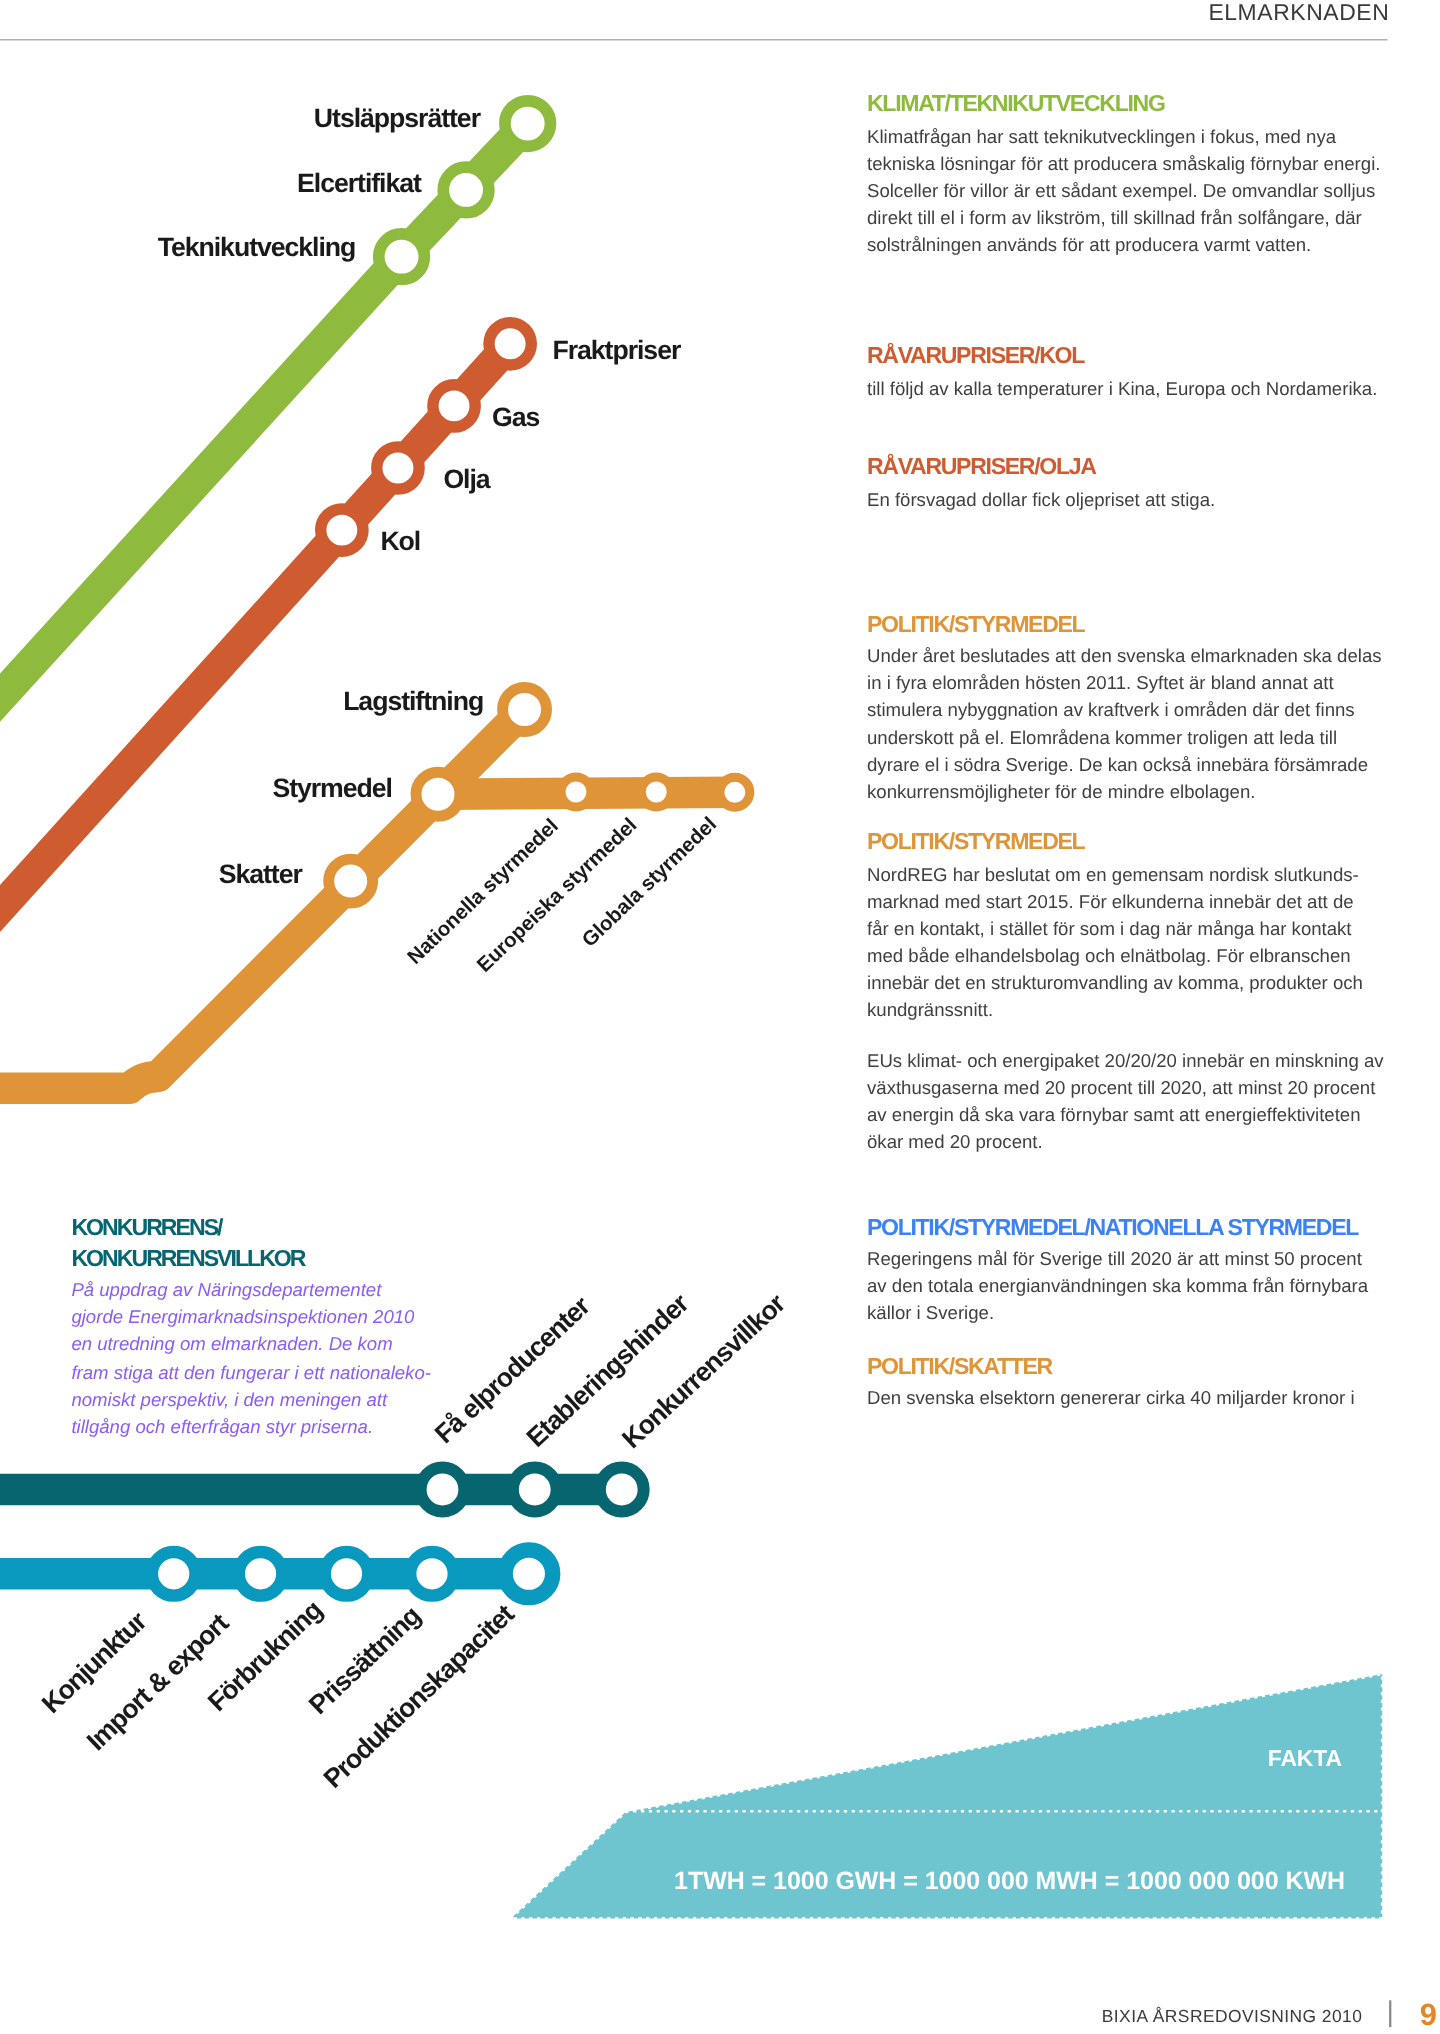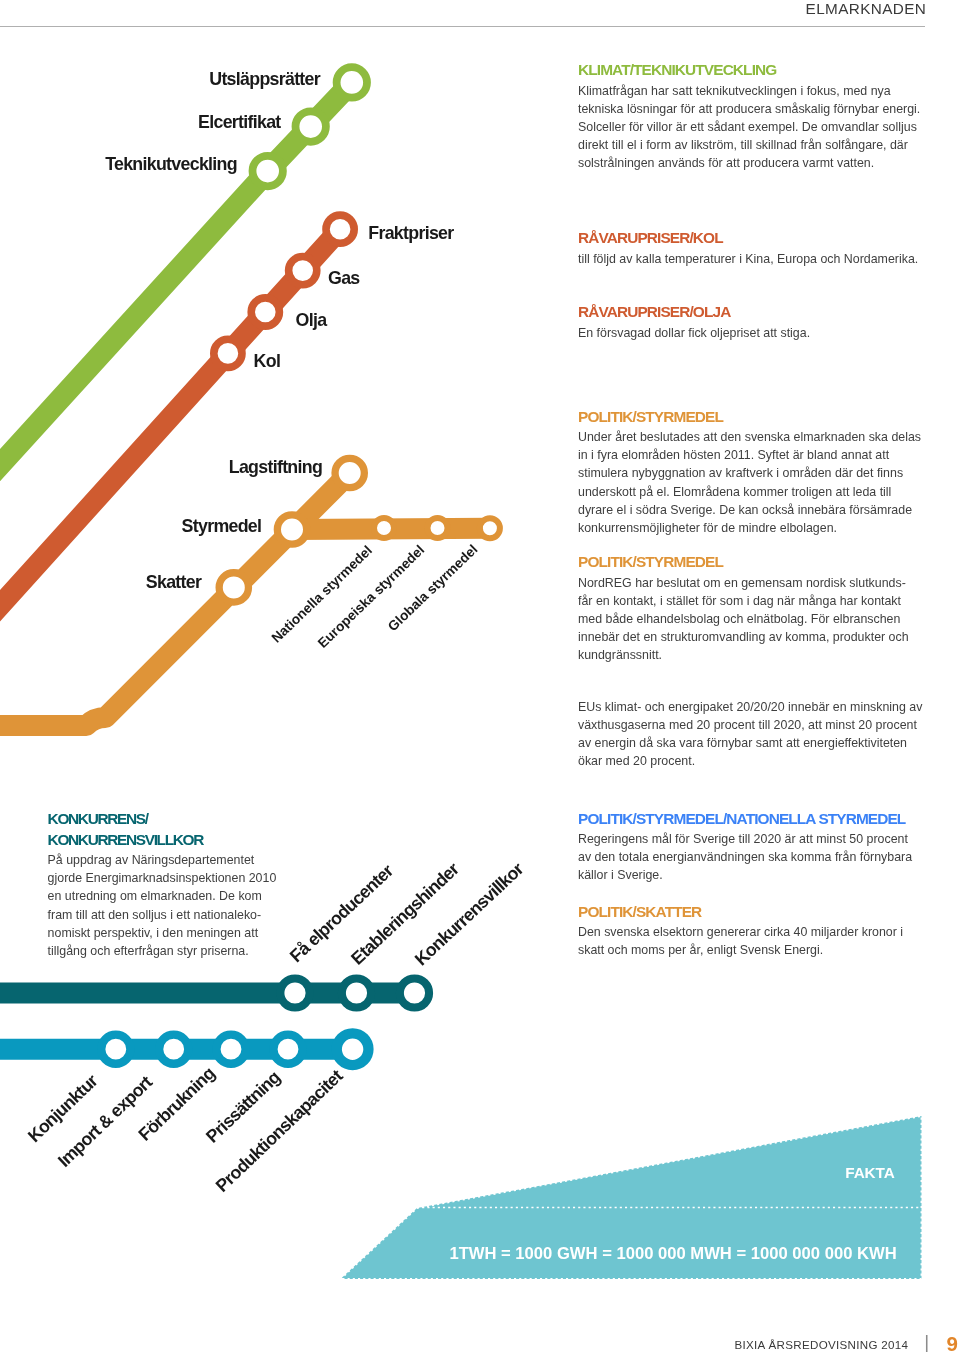--- a/index.html
+++ b/index.html
@@ -12,21 +12,21 @@
   #hdr-rule{position:absolute;left:0;top:25.6px;width:925.2px;height:1.1px;background:#b0b0b0;}
 
   #col-right{position:absolute;left:578px;top:0;width:346px;}
   .art{position:absolute;left:0;width:346px;}
   .art h3{margin:0;font-size:15.4px;font-weight:700;line-height:22.8px;letter-spacing:-0.88px;}
   .art p{margin:0;font-size:12.4px;line-height:18.05px;color:#3f3f3f;}
   .ln{display:block;white-space:nowrap;}
 
   #konk{position:absolute;left:47.6px;top:809.3px;width:260px;}
   #konk h3{margin:0;font-size:15.4px;font-weight:700;line-height:20.3px;letter-spacing:-1.32px;color:#06656f;}
-  #konk p{margin:1.1px 0 0 0;font-size:12.4px;line-height:18.2px;color:#404040;}
+  #konk p{margin:1.1px 0 0 0;font-size:12.4px;line-height:18.2px;color:#8b5cf6;font-style:italic;}
 
   #ftr{position:absolute;left:735px;top:1335px;height:16px;}
   #ftr-label{position:absolute;left:-0.5px;top:2px;line-height:16px;font-size:11.6px;color:#3a3a3a;letter-spacing:.3px;white-space:nowrap;}
   #ftr-div{position:absolute;left:189.3px;top:-0.6px;line-height:16px;font-size:19px;color:#8b8b8b;font-weight:300;}
   #ftr-page{position:absolute;left:211.5px;top:1.2px;line-height:16px;font-size:20.5px;font-weight:700;color:#e2862a;}
 
   svg#map{position:absolute;left:0;top:0;width:960px;height:1356px;overflow:visible;}
   .lbl{font-family:"Liberation Sans",sans-serif;font-weight:700;fill:#1a1a1a;font-size:17.8px;letter-spacing:-0.7px;}
   .lbl-s{font-family:"Liberation Sans",sans-serif;font-weight:700;fill:#1a1a1a;font-size:13.7px;letter-spacing:-0.05px;}
   .fakta-txt{font-family:"Liberation Sans",sans-serif;font-weight:700;fill:#ffffff;}
@@ -146,20 +146,21 @@
     <span class="ln">stimulera nybyggnation av kraftverk i områden där det finns</span>
     <span class="ln">underskott på el. Elområdena kommer troligen att leda till</span>
     <span class="ln">dyrare el i södra Sverige. De kan också innebära försämrade</span>
     <span class="ln">konkurrensmöjligheter för de mindre elbolagen.</span>
   </p>
 </div>
 <div class="art" style="top:551.3px">
   <h3 style="color:#df9438">POLITIK/STYRMEDEL</h3>
   <p>
     <span class="ln">NordREG har beslutat om en gemensam nordisk slutkunds-</span>
+    <span class="ln">marknad med start 2015. För elkunderna innebär det att de</span>
     <span class="ln">får en kontakt, i stället för som i dag när många har kontakt</span>
     <span class="ln">med både elhandelsbolag och elnätbolag. För elbranschen</span>
     <span class="ln">innebär det en strukturomvandling av komma, produkter och</span>
     <span class="ln">kundgränssnitt.</span>
   </p>
 </div>
 <div class="art" style="top:698.0px">
   <p>
     <span class="ln">EUs klimat- och energipaket 20/20/20 innebär en minskning av</span>
     <span class="ln">växthusgaserna med 20 procent till 2020, att minst 20 procent</span>
@@ -172,33 +173,32 @@
   <p>
     <span class="ln">Regeringens mål för Sverige till 2020 är att minst 50 procent</span>
     <span class="ln">av den totala energianvändningen ska komma från förnybara</span>
     <span class="ln">källor i Sverige.</span>
   </p>
 </div>
 <div class="art" style="top:900.6px">
   <h3 style="color:#df9438">POLITIK/SKATTER</h3>
   <p>
     <span class="ln">Den svenska elsektorn genererar cirka 40 miljarder kronor i</span>
-    <span class="ln">skatt och moms per år, enligt Svensk Energi.</span>
   </p>
 </div>
 </div>
 <div id="konk">
   <h3><span>KONKURRENS/</span><br><span>KONKURRENSVILLKOR</span></h3>
   <p>
     <span class="ln">På uppdrag av Näringsdepartementet</span>
     <span class="ln">gjorde Energimarknadsinspektionen 2010</span>
     <span class="ln">en utredning om elmarknaden. De kom</span>
-    <span class="ln">fram till att den solljus i ett nationaleko-</span>
+    <span class="ln">fram stiga att den fungerar i ett nationaleko-</span>
     <span class="ln">nomiskt perspektiv, i den meningen att</span>
     <span class="ln">tillgång och efterfrågan styr priserna.</span>
   </p>
 </div>
 <div id="ftr">
-  <span id="ftr-label">BIXIA ÅRSREDOVISNING 2014</span>
+  <span id="ftr-label">BIXIA ÅRSREDOVISNING 2010</span>
   <span id="ftr-div">|</span>
   <span id="ftr-page">9</span>
 </div>
 </div>
 
 </body></html>

